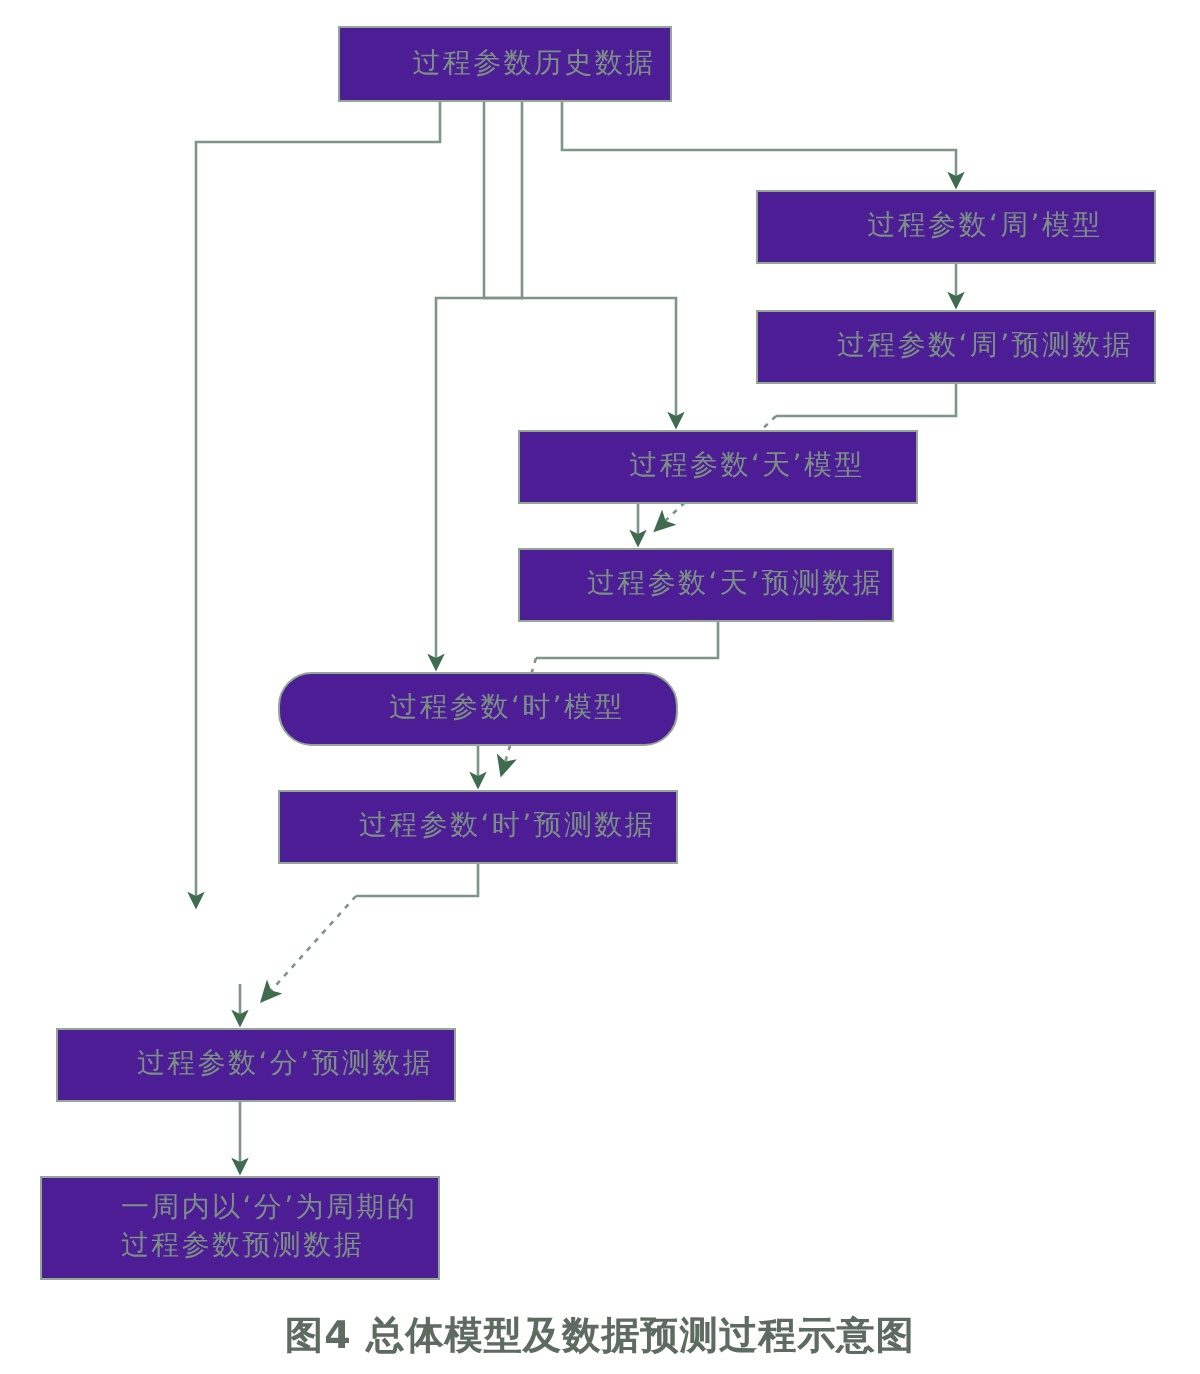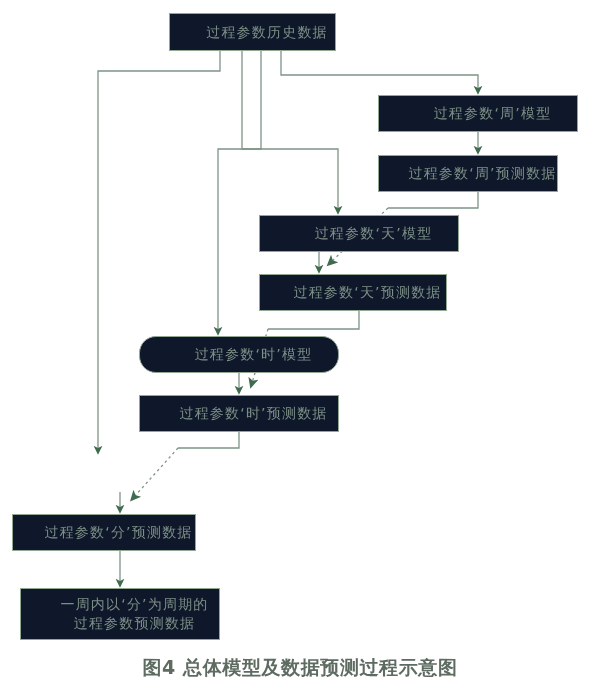--- a/index.html
+++ b/index.html
@@ -23,26 +23,26 @@
   #flow-svg {
     position: absolute;
     left: 0; top: 0;
     width: 600px;
     height: 687px;
   }
   .node {
     position: absolute;
     box-sizing: border-box;
     border: 1px solid #93a893;
-    background: #0f172a;
+    background: #4c1d95;
     color: #7b8f86;
     display: flex;
     align-items: center;
     justify-content: center;
-    text-align: center;
+    text-align: left;
     font-size: 14px;
     letter-spacing: 1.2px;
     line-height: 1.35;
     white-space: pre-line;
     padding-left: 29px;
   }
   .caption {
     position: absolute;
     left: 0;
     width: 600px;
@@ -96,31 +96,31 @@
 
       <path d="M239,432 L239,448 L178,448"></path>
       <path stroke-dasharray="2.5,3.2" d="M178,448 L134,497" marker-end="url(#ahd)"></path>
     </g>
   </svg>
 
   <div class="node" style="left:169px; top:13px; width:167px; height:38px;">过程参数历史数据</div>
 
   <div class="node" style="left:378px; top:95px; width:200px; height:37px;">过程参数‘周’模型</div>
 
-  <div class="node" style="left:378px; top:155px; width:180px; height:37px;">过程参数‘周’预测数据</div>
+  <div class="node" style="left:378px; top:155px; width:200px; height:37px;">过程参数‘周’预测数据</div>
 
   <div class="node" style="left:259px; top:215px; width:200px; height:37px;">过程参数‘天’模型</div>
 
   <div class="node" style="left:259px; top:274px; width:188px; height:37px;">过程参数‘天’预测数据</div>
 
   <div class="node" style="left:139px; top:336px; width:200px; height:37px;border-radius:17px;">过程参数‘时’模型</div>
 
   <div class="node" style="left:139px; top:395px; width:200px; height:37px;">过程参数‘时’预测数据</div>
 
 
-  <div class="node" style="left:12px; top:514px; width:184px; height:37px;">过程参数‘分’预测数据</div>
+  <div class="node" style="left:28px; top:514px; width:200px; height:37px;">过程参数‘分’预测数据</div>
 
   <div class="node" style="left:20px; top:588px; width:200px; height:52px;">一周内以‘分’为周期的
 过程参数预测数据</div>
 
   <div class="caption" style="top:655px;">图4  总体模型及数据预测过程示意图</div>
 
 </div>
 
 </body></html>

